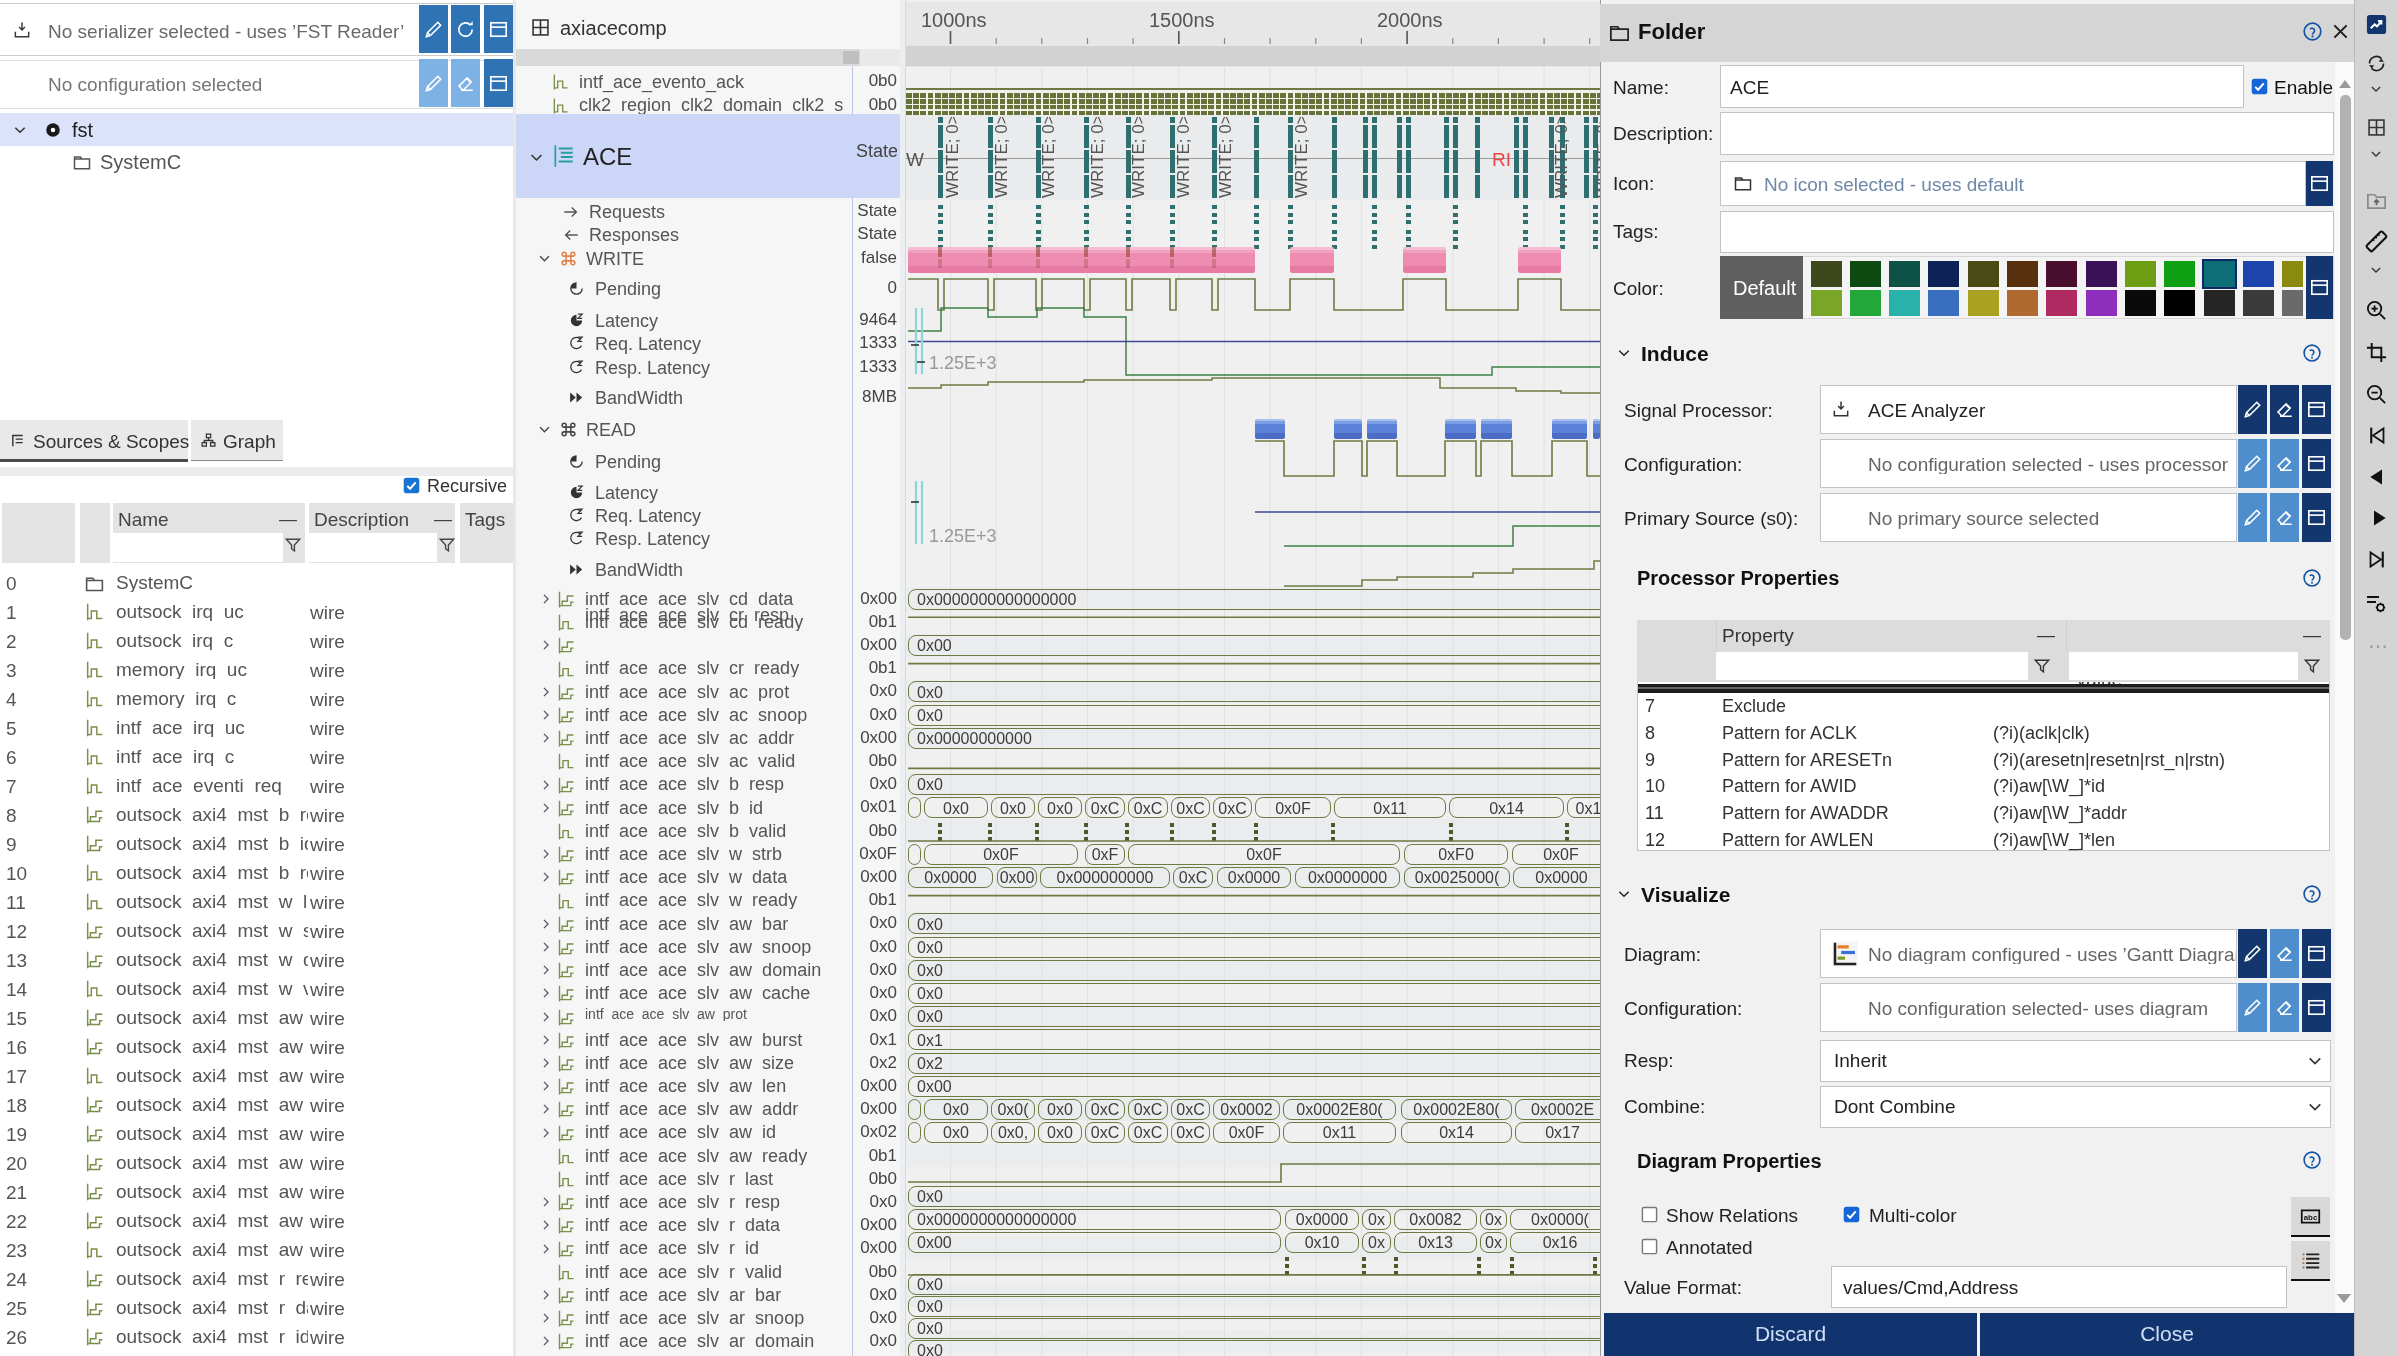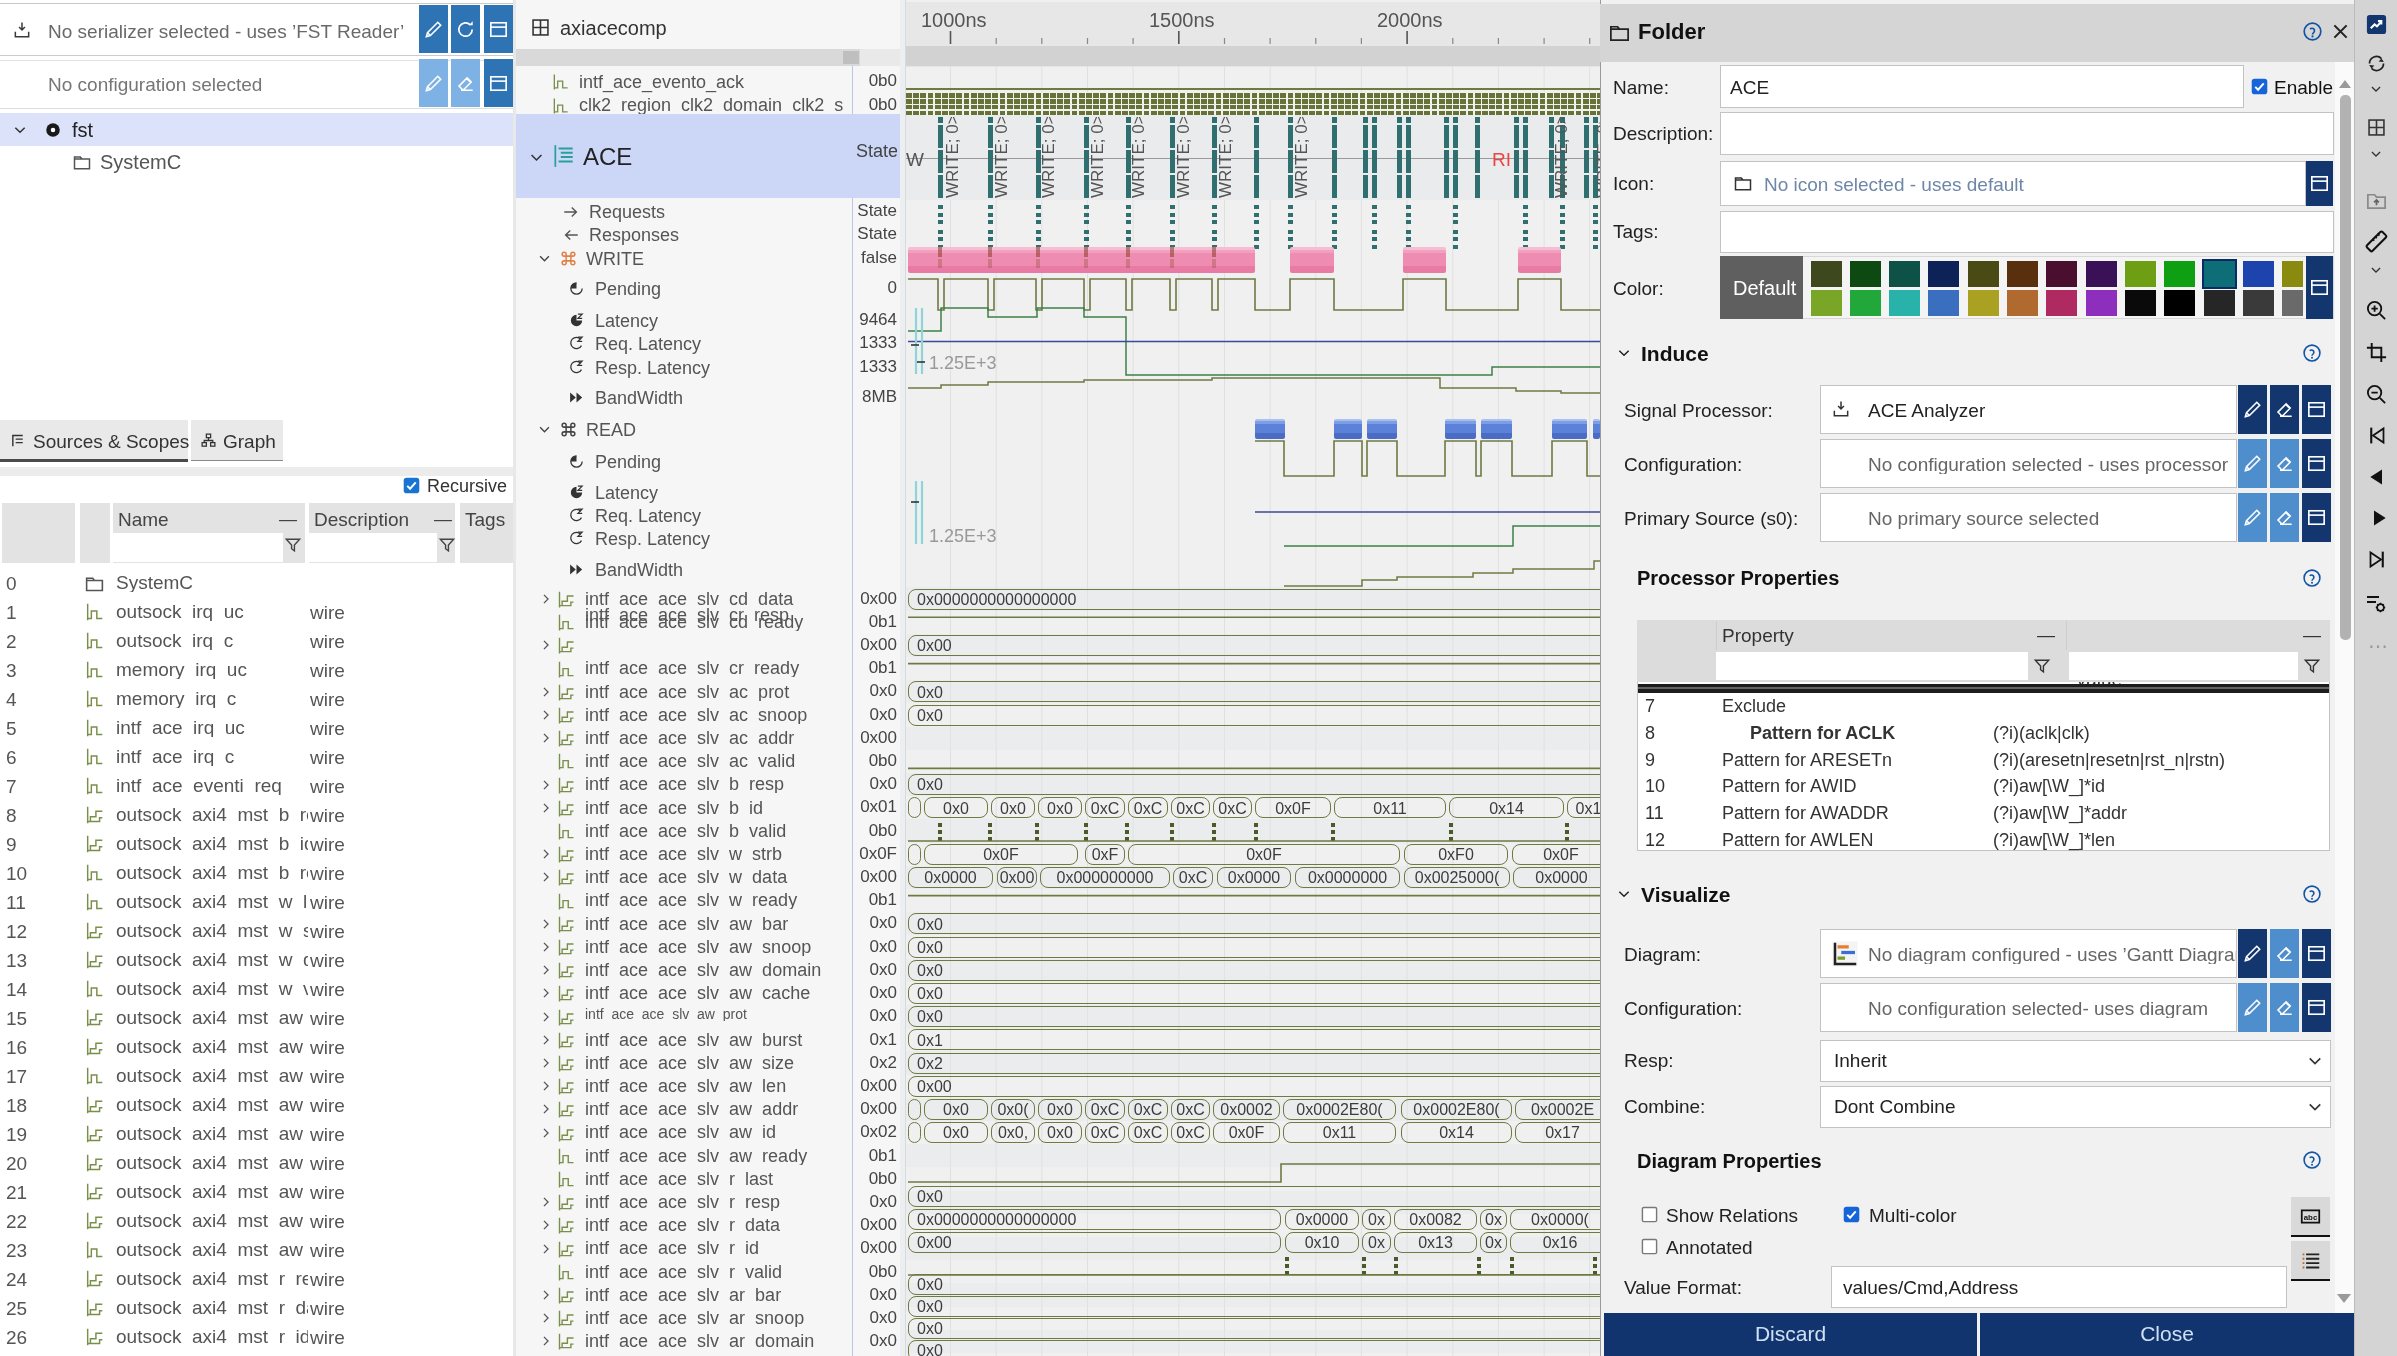--- a/index.html
+++ b/index.html
@@ -803,20 +803,23 @@
     </div>
 <div class="a" style="left:908.0px;top:634.9px;width:702.0px;height:21px;border:1.5px solid #6d7a42;border-radius:8px;overflow:hidden;">
       <div class="tx" style="left:8px;top:2.4px;font-size:16px;color:#3c3c3c">0x00</div>
     </div>
 <div class="a" style="left:908.0px;top:681.3px;width:702.0px;height:21px;border:1.5px solid #6d7a42;border-radius:8px;overflow:hidden;">
       <div class="tx" style="left:8px;top:2.4px;font-size:16px;color:#3c3c3c">0x0</div>
     </div>
 <div class="a" style="left:908.0px;top:704.5px;width:702.0px;height:21px;border:1.5px solid #6d7a42;border-radius:8px;overflow:hidden;">
       <div class="tx" style="left:8px;top:2.4px;font-size:16px;color:#3c3c3c">0x0</div>
     </div>
+<div class="a" style="left:908.0px;top:727.7px;width:702.0px;height:21px;border:1.5px solid #6d7a42;border-radius:8px;overflow:hidden;">
+      <div class="tx" style="left:8px;top:2.4px;font-size:16px;color:#3c3c3c">0x00000000000</div>
+    </div>
 <div class="a" style="left:908.0px;top:774.1px;width:702.0px;height:21px;border:1.5px solid #6d7a42;border-radius:8px;overflow:hidden;">
       <div class="tx" style="left:8px;top:2.4px;font-size:16px;color:#3c3c3c">0x0</div>
     </div>
 <div class="a" style="left:908.0px;top:913.3px;width:702.0px;height:21px;border:1.5px solid #6d7a42;border-radius:8px;overflow:hidden;">
       <div class="tx" style="left:8px;top:2.4px;font-size:16px;color:#3c3c3c">0x0</div>
     </div>
 <div class="a" style="left:908.0px;top:936.5px;width:702.0px;height:21px;border:1.5px solid #6d7a42;border-radius:8px;overflow:hidden;">
       <div class="tx" style="left:8px;top:2.4px;font-size:16px;color:#3c3c3c">0x0</div>
     </div>
 <div class="a" style="left:908.0px;top:959.7px;width:702.0px;height:21px;border:1.5px solid #6d7a42;border-radius:8px;overflow:hidden;">
@@ -1205,21 +1208,21 @@
     </svg>
 <div class="a" style="left:2069px;top:652px;width:229px;height:28px;background:#fff"></div>
 <svg class="a" style="left:2302px;top:656px" width="20" height="20" viewBox="0 0 24 24">
       <path d="M4 5h16l-6.3 7v7l-3.4-2.5V12z" fill="none" stroke="#333" stroke-width="1.7"></path>
     </svg>
 <div class="a" style="left:1638px;top:684px;width:691px;height:9px;background:#1d1d1d"></div>
 <div class="a" style="left:1638px;top:687px;width:691px;height:1.5px;background:#666"></div>
 <div class="tx" style="left:1645px;top:697.0px;font-size:18px;color:#333;font-weight:normal;">7</div>
 <div class="tx" style="left:1722px;top:697.0px;font-size:18px;color:#333;font-weight:normal;">Exclude</div>
 <div class="tx" style="left:1645px;top:723.8px;font-size:18px;color:#333;font-weight:normal;">8</div>
-<div class="tx" style="left:1722px;top:723.8px;font-size:18px;color:#333;font-weight:bold;margin-left:28px;">Pattern for ACLK</div>
+<div class="tx" style="left:1722px;top:723.8px;font-size:18px;color:#333;font-weight:normal;">Pattern for ACLK</div>
 <div class="tx" style="left:1993px;top:723.8px;font-size:18px;color:#333;font-weight:normal;">(?i)(aclk|clk)</div>
 <div class="tx" style="left:1645px;top:750.6px;font-size:18px;color:#333;font-weight:normal;">9</div>
 <div class="tx" style="left:1722px;top:750.6px;font-size:18px;color:#333;font-weight:normal;">Pattern for ARESETn</div>
 <div class="tx" style="left:1993px;top:750.6px;font-size:18px;color:#333;font-weight:normal;">(?i)(aresetn|resetn|rst_n|rstn)</div>
 <div class="tx" style="left:1645px;top:777.4px;font-size:18px;color:#333;font-weight:normal;">10</div>
 <div class="tx" style="left:1722px;top:777.4px;font-size:18px;color:#333;font-weight:normal;">Pattern for AWID</div>
 <div class="tx" style="left:1993px;top:777.4px;font-size:18px;color:#333;font-weight:normal;">(?i)aw[\W_]*id</div>
 <div class="tx" style="left:1645px;top:804.2px;font-size:18px;color:#333;font-weight:normal;">11</div>
 <div class="tx" style="left:1722px;top:804.2px;font-size:18px;color:#333;font-weight:normal;">Pattern for AWADDR</div>
 <div class="tx" style="left:1993px;top:804.2px;font-size:18px;color:#333;font-weight:normal;">(?i)aw[\W_]*addr</div>

